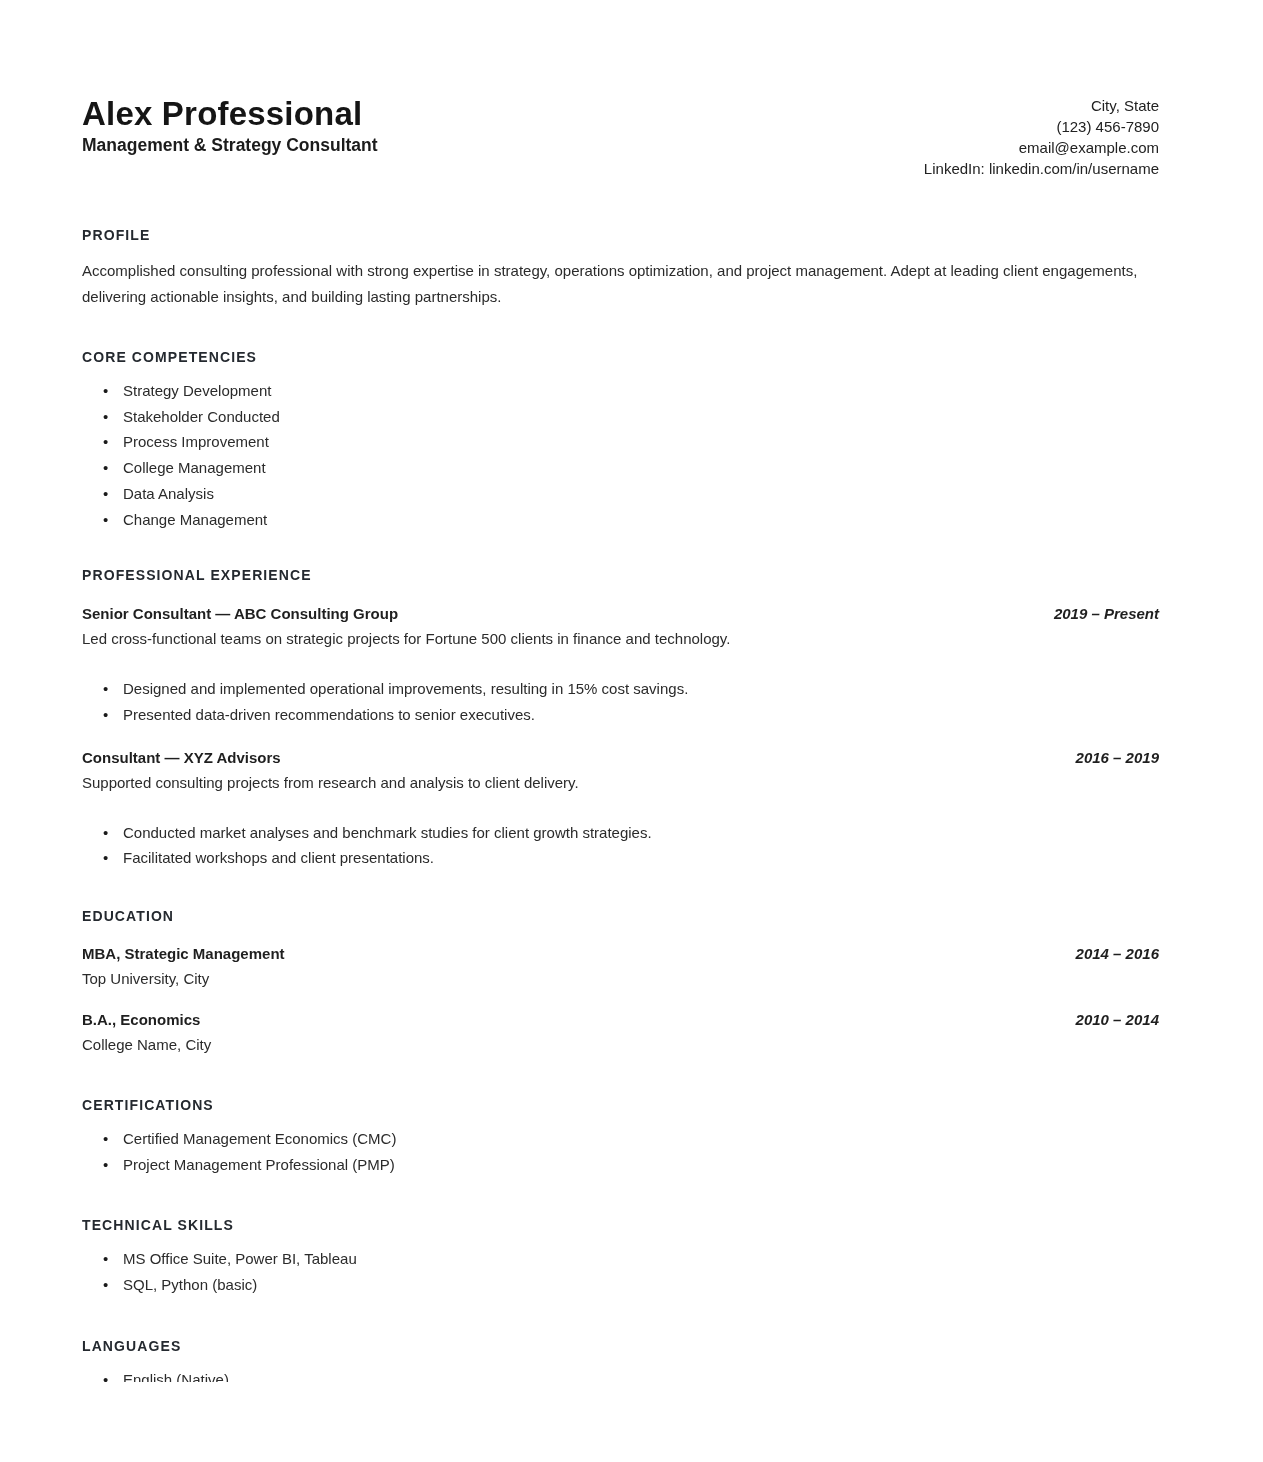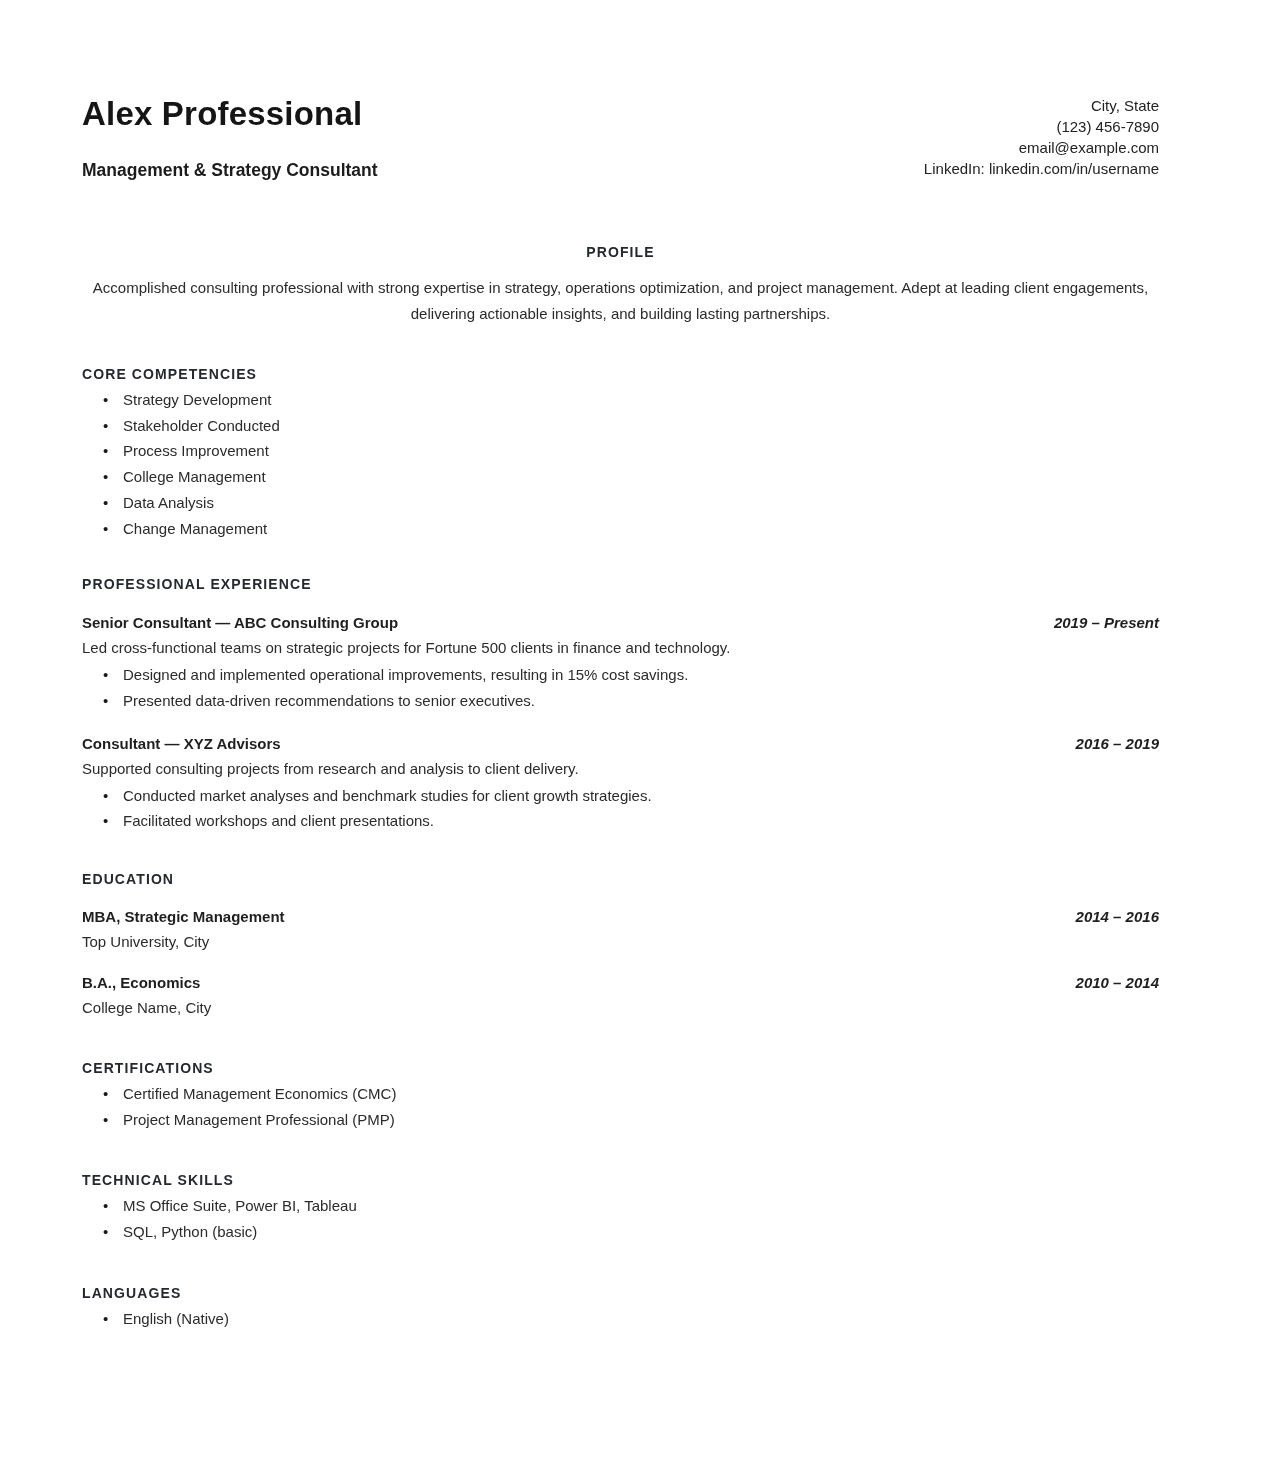--- a/index.html
+++ b/index.html
@@ -25,21 +25,20 @@
     align-items: flex-start;
   }
   .person-name {
     font-size: 33px;
     font-weight: 700;
     color: #151515;
     letter-spacing: 0.2px;
     line-height: 40px;
   }
   .person-title {
-    margin-top: 25px;
     font-size: 17.5px;
     font-weight: 700;
     color: #1c1c1c;
     line-height: 22px;
   }
   .contact {
     text-align: right;
     font-size: 15px;
     line-height: 21px;
     color: #222222;
@@ -53,28 +52,28 @@
     letter-spacing: 1.1px;
     color: #24292f;
     line-height: 18px;
   }
   .body-text {
     font-size: 15px;
     line-height: 26px;
     color: #2b2b2b;
   }
 
-  .sec-profile   { margin-top: 62px; text-align: center; }
+  .sec-profile   { margin-top: 47px; }
   .sec-profile .body-text { margin-top: 14px; }
 
   .sec-core      { margin-top: 38px; }
 
   ul.bullets {
     list-style: none;
-    margin-top: 4px;
+    margin-top: 12px;
   }
   ul.bullets li {
     position: relative;
     padding-left: 41px;
     font-size: 15px;
     line-height: 25.7px;
     color: #2b2b2b;
   }
   ul.bullets li::before {
     content: "\2022";
@@ -102,21 +101,21 @@
     font-weight: 700;
     font-style: italic;
     color: #1f1f1f;
     line-height: 25px;
   }
   .job-summary {
     font-size: 15px;
     line-height: 26px;
     color: #2b2b2b;
   }
-  .job ul.bullets { margin-top: 1px; }
+  .job ul.bullets { margin-top: 24px; }
 
   .sec-education { margin-top: 36px; }
   .degree { margin-top: 16px; }
   .degree-school {
     font-size: 15px;
     line-height: 25px;
     color: #2b2b2b;
   }
 
   .sec-certifications { margin-top: 39px; }

